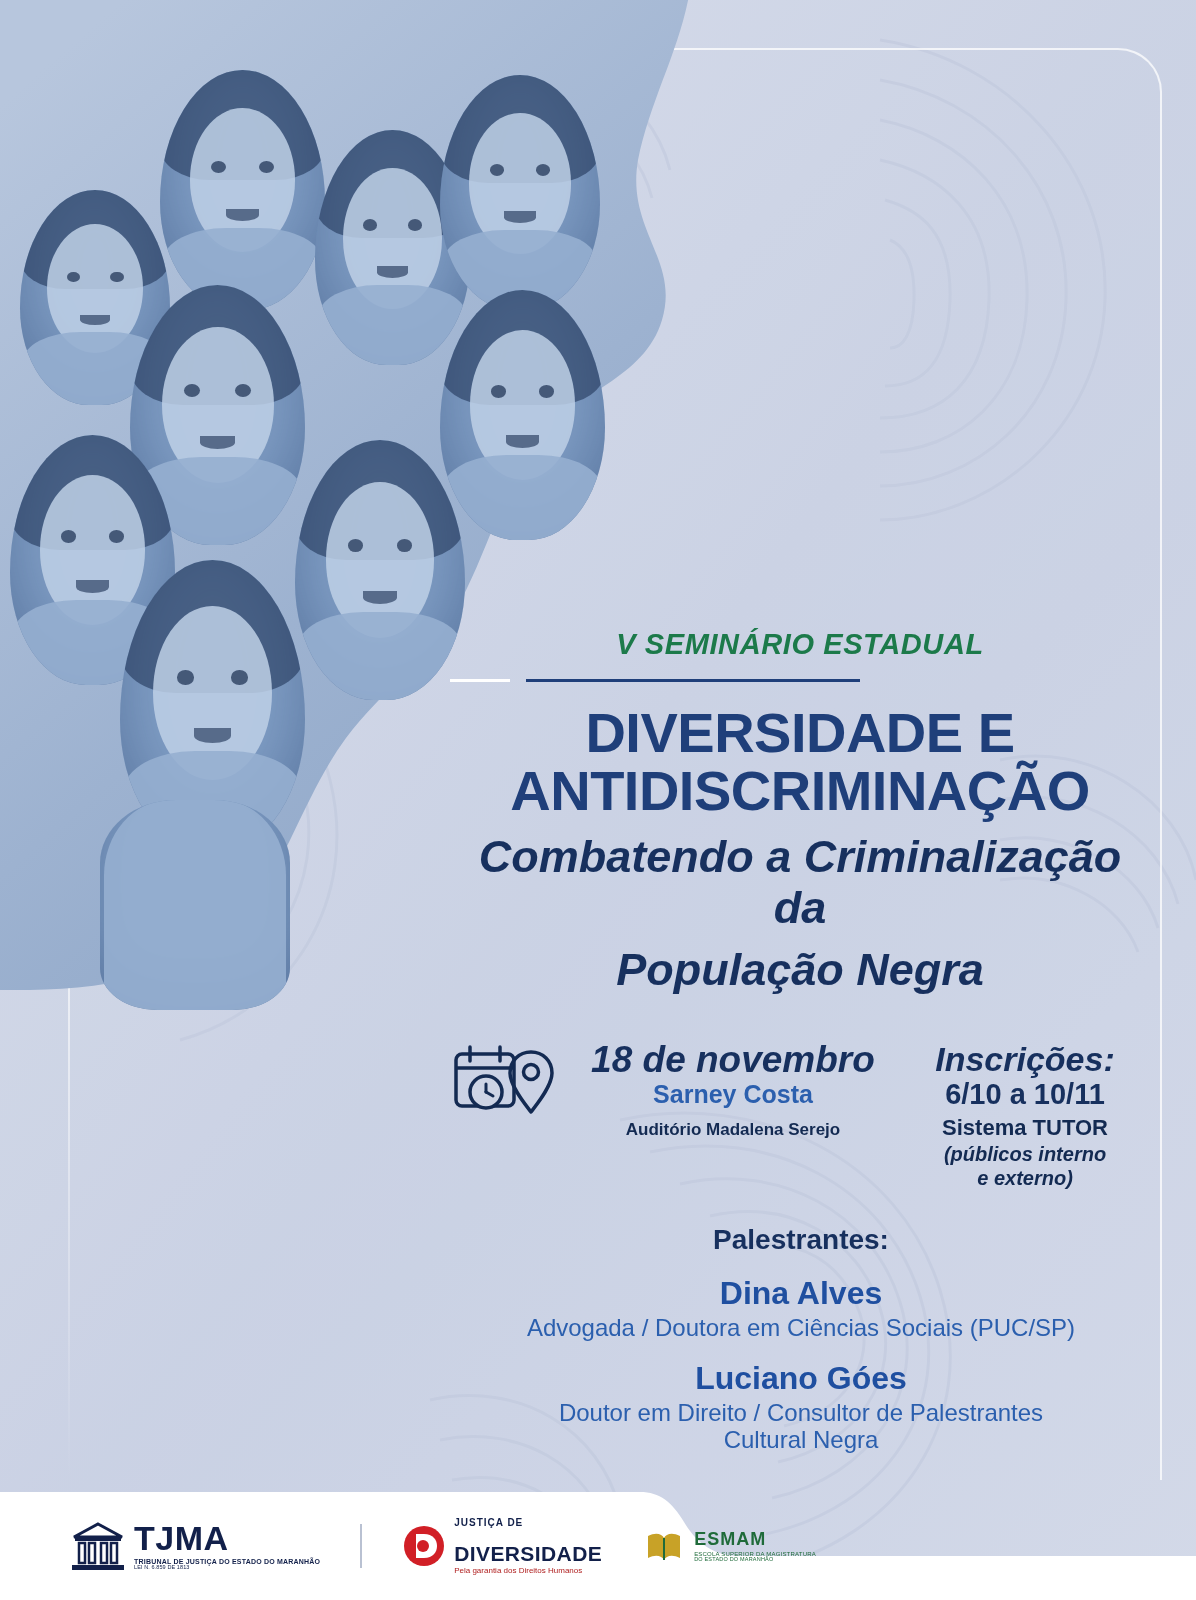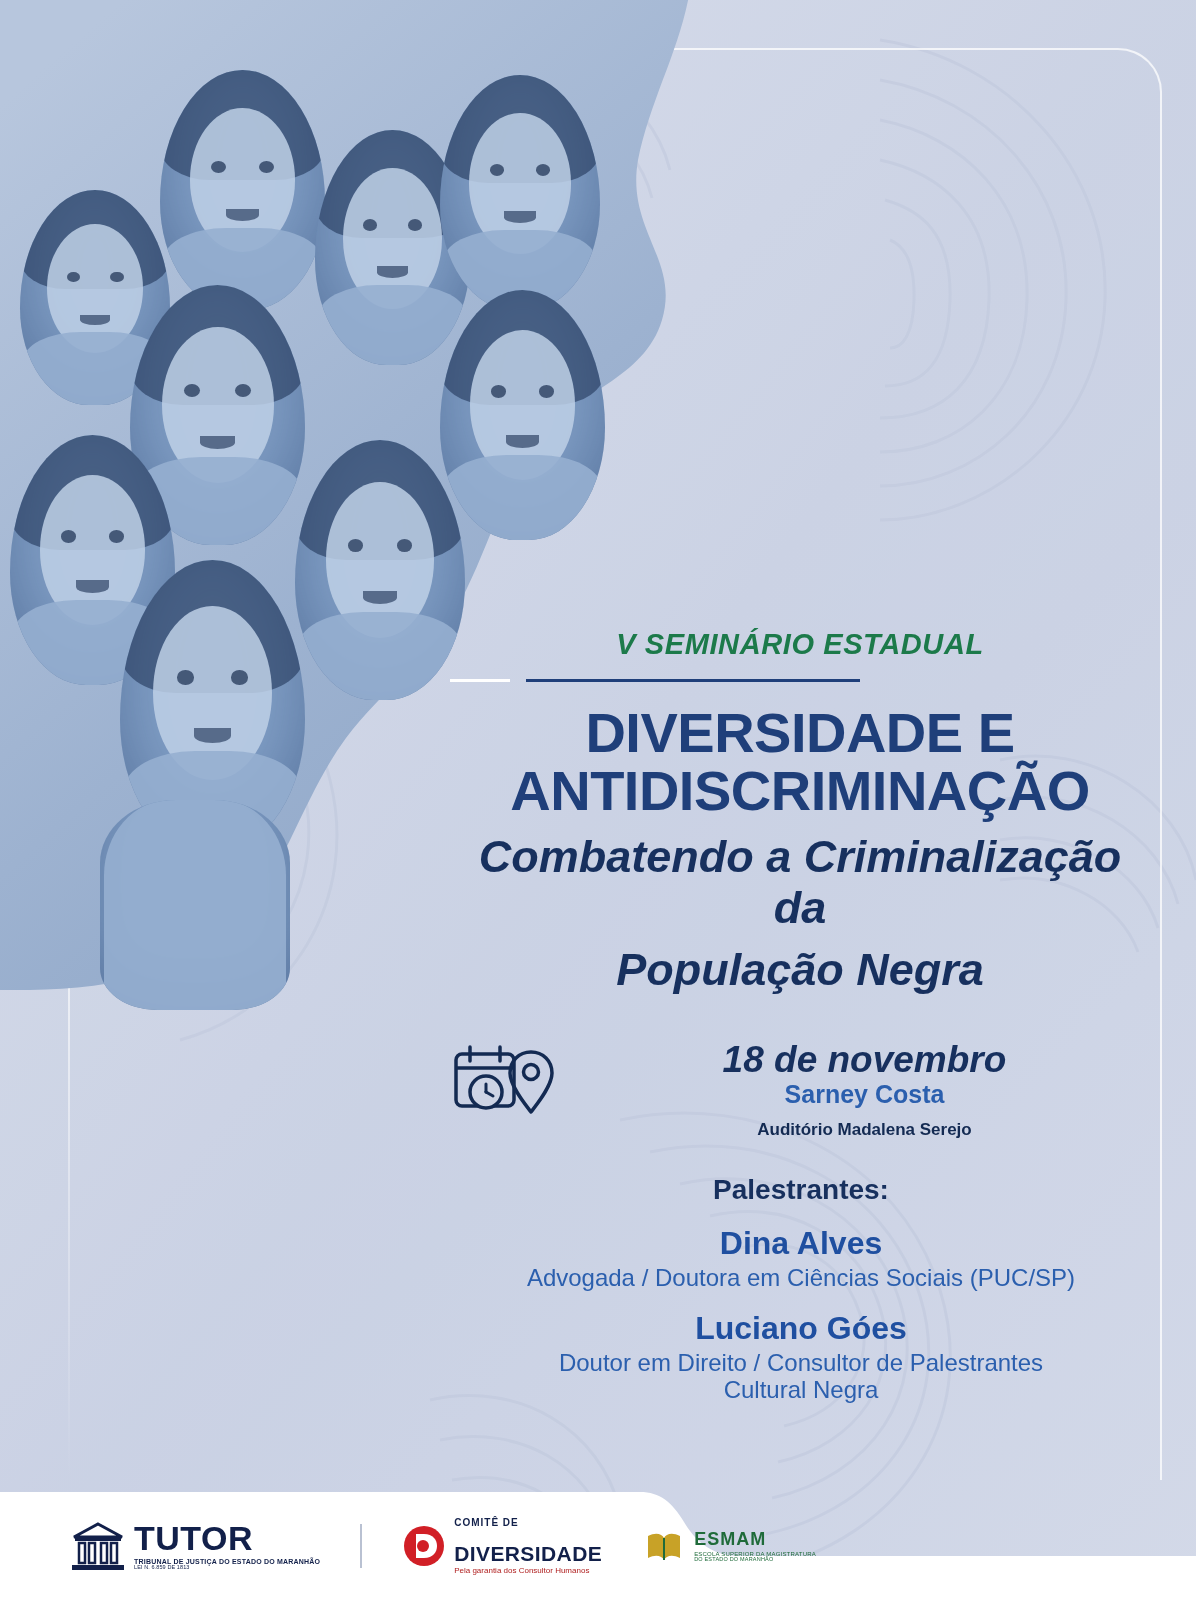--- a/index.html
+++ b/index.html
@@ -560,20 +560,27 @@
           <circle cx="78" cy="28" r="7.5" fill="none" stroke="#132a52" stroke-width="3.5"></circle>
         </svg>
       </div>
 
       <div class="date-col">
         <div class="date-big">18 de novembro</div>
         <div class="place" style="margin-top:0">Sarney Costa</div>
         <div class="auditorio">Auditório Madalena Serejo</div>
       </div>
 
+      <div class="insc-col">
+        <div class="insc-title">Inscrições:</div>
+        <div class="insc-dates">6/10 a 10/11</div>
+        <div class="insc-sys">Sistema TUTOR</div>
+        <div class="insc-note">(públicos interno</div>
+        <div class="insc-note" style="margin-top:0">e externo)</div>
+      </div>
     </div>
 
     <div class="speakers">
       <div class="speakers-label">Palestrantes:</div>
 
       <div class="speaker">
         <div class="speaker-name">Dina Alves</div>
         <div class="speaker-role">Advogada / Doutora em Ciências Sociais (PUC/SP)</div>
       </div>
 
@@ -597,38 +604,38 @@
         <svg class="tjma-mark" viewBox="0 0 56 50">
           <rect x="2" y="44" width="52" height="5" fill="#12204a"></rect>
           <rect x="5" y="16" width="46" height="4" fill="#12204a"></rect>
           <path d="M28 3 L52 16 L4 16 Z" fill="none" stroke="#12204a" stroke-width="3"></path>
           <rect x="9" y="22" width="6" height="20" fill="none" stroke="#12204a" stroke-width="2.5"></rect>
           <rect x="19" y="22" width="6" height="20" fill="none" stroke="#12204a" stroke-width="2.5"></rect>
           <rect x="31" y="22" width="6" height="20" fill="none" stroke="#12204a" stroke-width="2.5"></rect>
           <rect x="41" y="22" width="6" height="20" fill="none" stroke="#12204a" stroke-width="2.5"></rect>
         </svg>
         <div class="tjma-text">
-          <div class="tjma-main">TUTOR</div>
+          <div class="tjma-main">TJMA</div>
           <div class="tjma-sub">TRIBUNAL DE JUSTIÇA DO ESTADO DO MARANHÃO</div>
           <div class="tjma-tiny">LEI N. 6.859 DE 1813</div>
         </div>
       </div>
 
       <div class="divider-v"></div>
 
       <div class="logo">
         <svg width="44" height="44" viewBox="0 0 44 44">
           <circle cx="22" cy="22" r="20" fill="#d11f26"></circle>
           <path d="M14 10 L22 10 C31 10 35 16 35 22 C35 28 31 34 22 34 L14 34 Z" fill="#ffffff"></path>
           <circle cx="21" cy="22" r="6" fill="#d11f26"></circle>
         </svg>
         <div class="div-text">
-          <div class="div-1">COMITÊ DE</div>
+          <div class="div-1">JUSTIÇA DE</div>
           <div class="div-2">DIVERSIDADE</div>
-          <div class="div-3">Pela garantia dos Consultor Humanos</div>
+          <div class="div-3">Pela garantia dos Direitos Humanos</div>
         </div>
       </div>
 
       <div class="logo">
         <svg width="44" height="44" viewBox="0 0 44 44">
           <path d="M6 12 C14 8 20 10 22 14 C24 10 30 8 38 12 L38 34 C30 30 24 32 22 36 C20 32 14 30 6 34 Z" fill="#c8a227"></path>
           <path d="M22 14 L22 36" stroke="#1f6b3a" stroke-width="2"></path>
         </svg>
         <div class="esmam-text">
           <div class="esmam-1">ESMAM</div>

